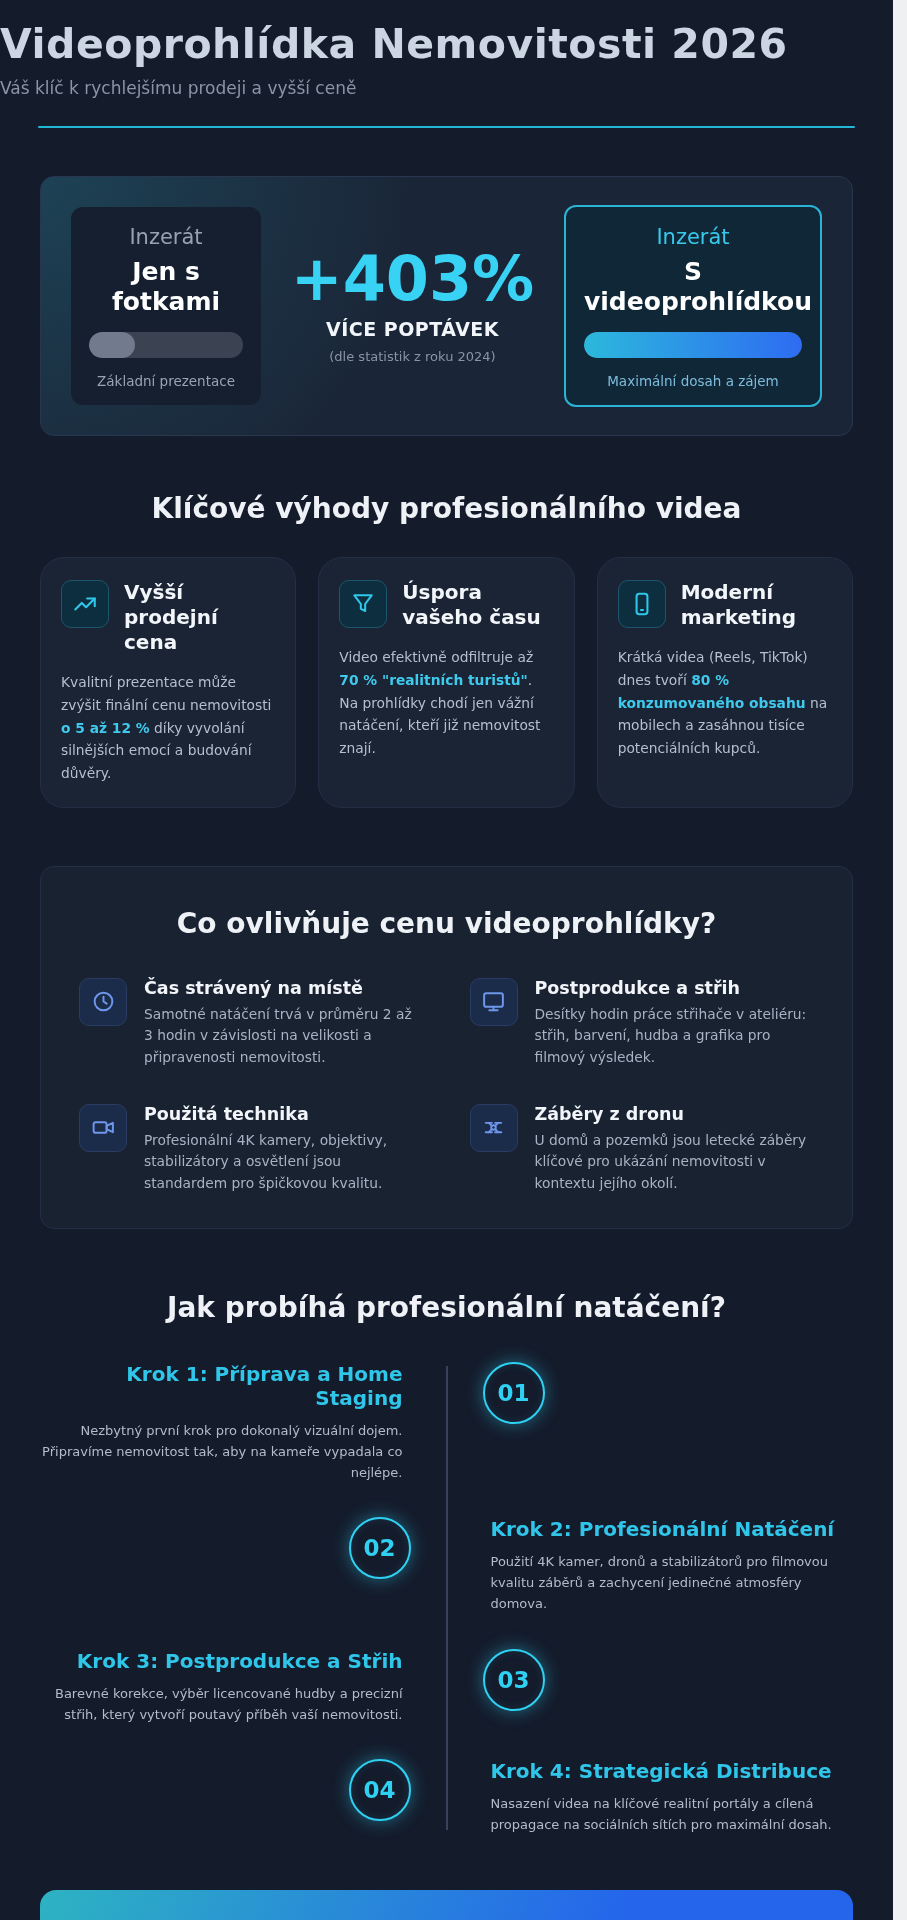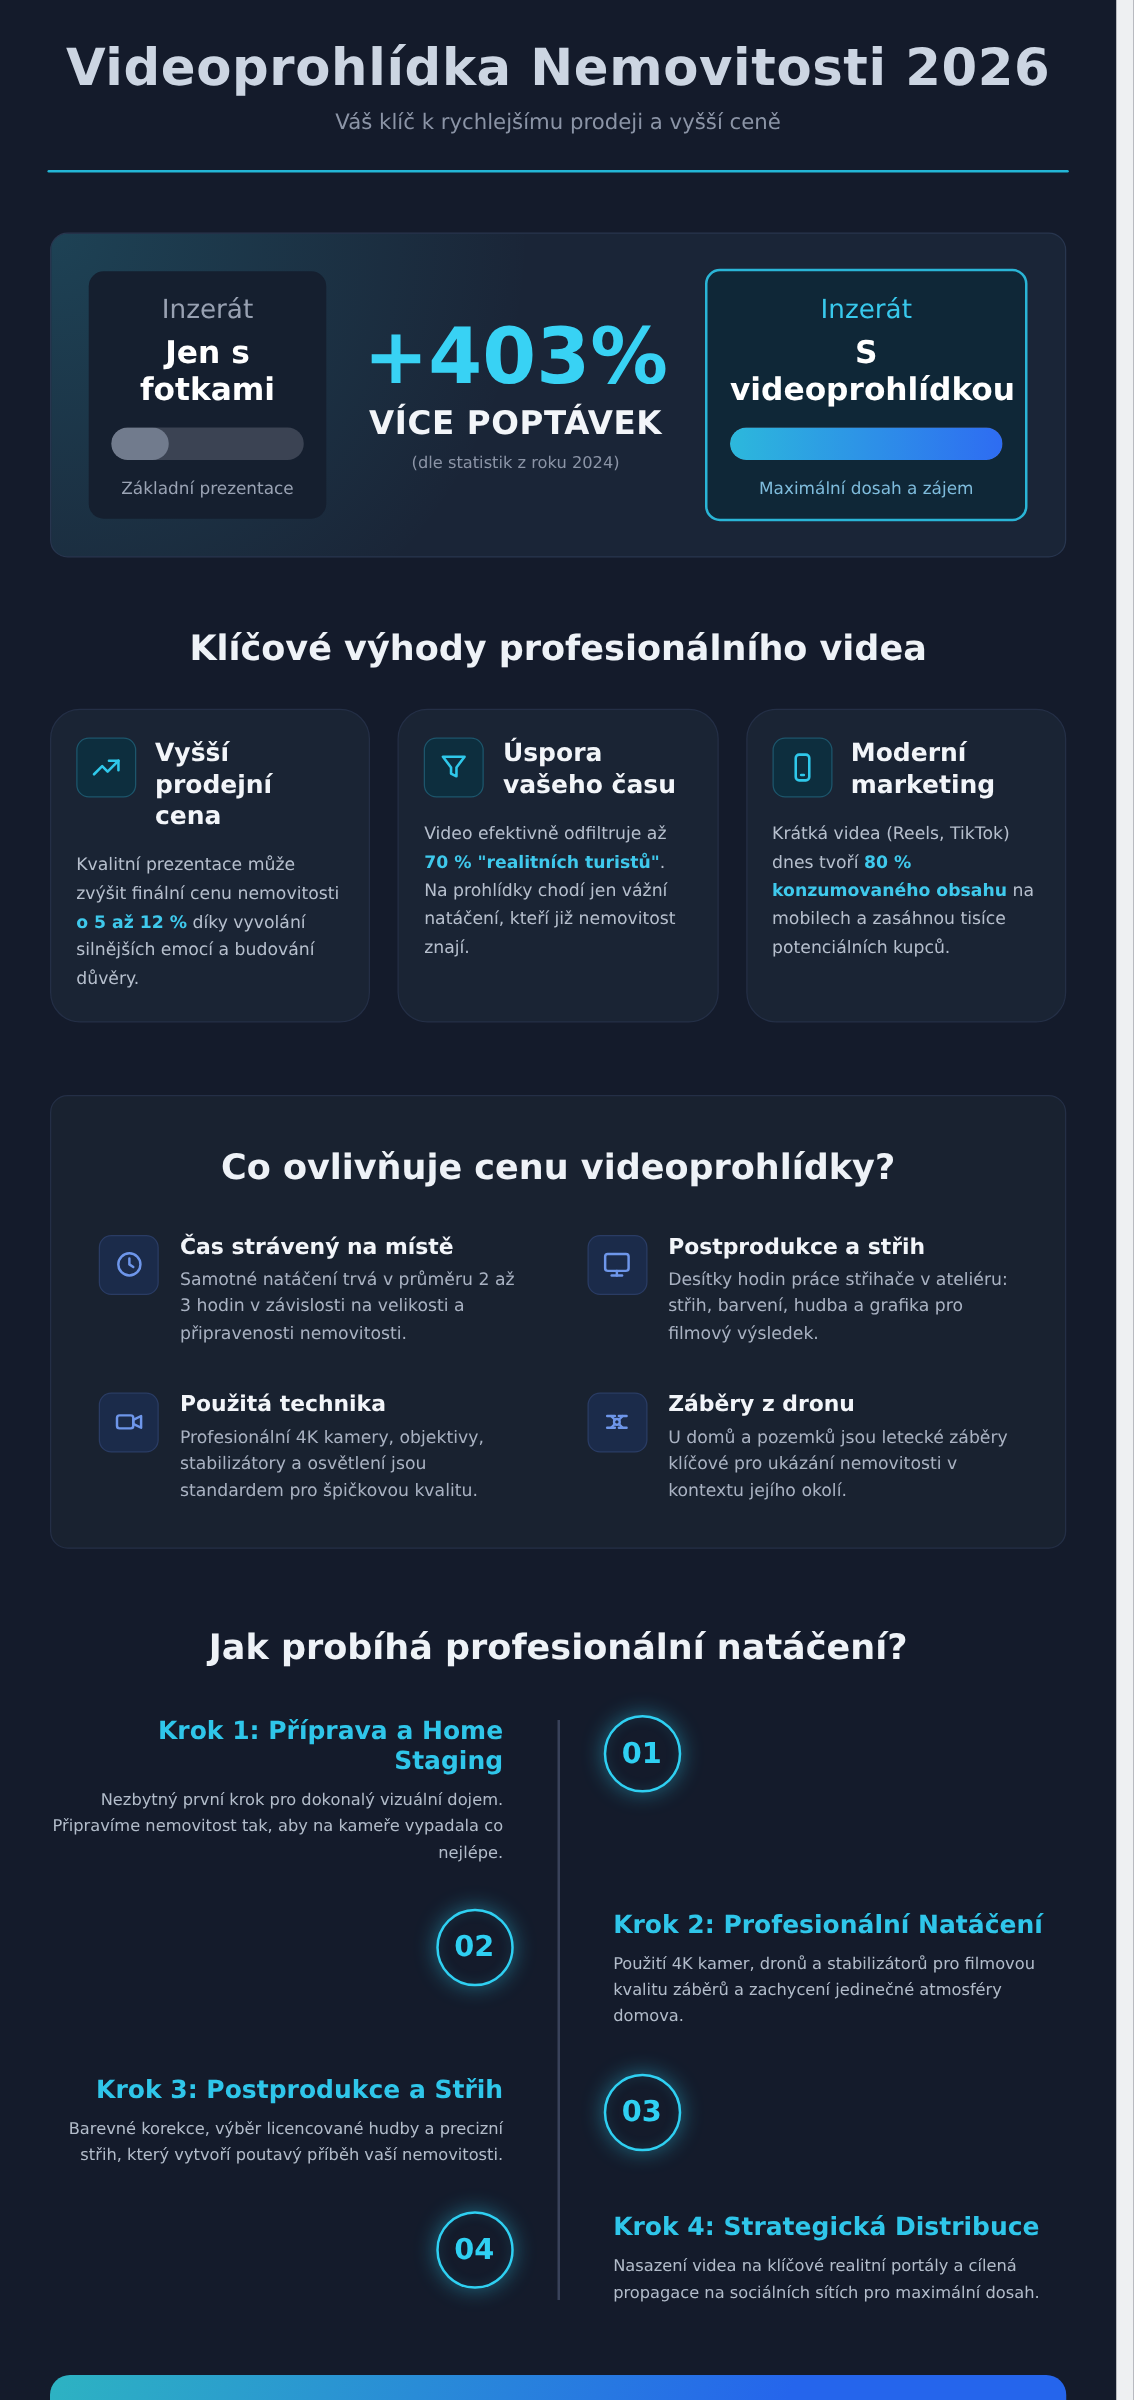--- a/index.html
+++ b/index.html
@@ -8,21 +8,21 @@
     font-family: "DejaVu Sans", "Liberation Sans", sans-serif;
     width: 907px;
   }
   .page {
     width: 893px;
     min-height: 1915px;
     background: #141b2b;
     overflow: hidden;
   }
   
-  .header { padding-top: 30px; text-align: center; }
+  .header { padding-top: 20px; text-align: left; }
   .page-title {
     font-size: 41px;
     font-weight: bold;
     color: #ccd5e2;
     letter-spacing: 0.5px;
   }
   .page-subtitle { margin-top: 10px; font-size: 17px; color: #8b94a6; }
   .header-divider { height: 2px; background: #23b6d6; margin: 28px 38px 0; border-radius: 1px; }
 
   
@@ -45,21 +45,21 @@
   .hero-title { margin: 8px 0 16px; font-size: 25px; line-height: 1.18; font-weight: bold; color: #ffffff; }
   .bar { height: 26px; border-radius: 13px; background: #3b4353; overflow: hidden; }
   .bar-fill { height: 100%; border-radius: 13px; }
   .photo .bar-fill { background: #717b8d; }
   .video .bar-fill { background: linear-gradient(90deg, #2cb8dc, #2e6cf2); }
   .hero-caption { margin-top: 15px; font-size: 13.5px; }
   .photo .hero-caption { color: #9aa3b4; }
   .video .hero-caption { color: #7fbcdc; }
   .hero-center { flex: 1; text-align: center; }
   .stat-value { font-size: 62px; font-weight: bold; color: #38d2f4; line-height: 1; text-align: center; }
-  .stat-label { margin-top: 8px; font-size: 26px; font-weight: bold; color: #f2f5f9; letter-spacing: 0.5px; }
+  .stat-label { margin-top: 8px; font-size: 19px; font-weight: bold; color: #f2f5f9; letter-spacing: 0.5px; }
   .stat-note { margin-top: 9px; font-size: 13px; color: #8b94a6; }
 
   
   .section-heading {
     text-align: center;
     font-size: 28px;
     font-weight: bold;
     color: #eef2f7;
   }
 

